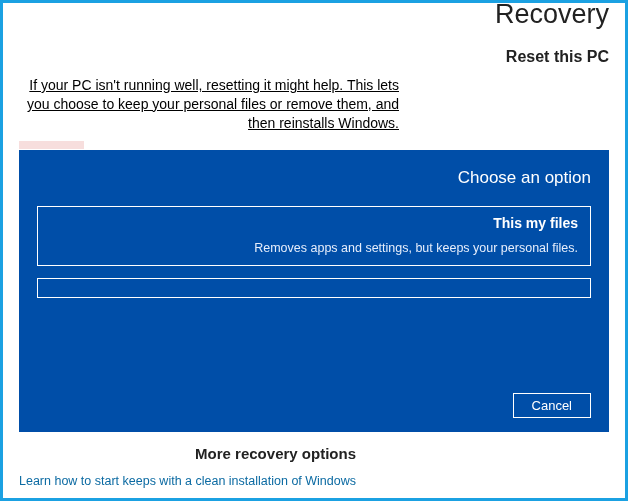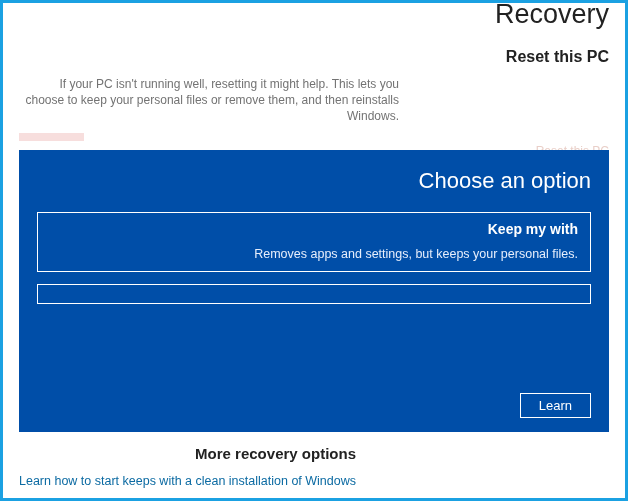--- a/index.html
+++ b/index.html
@@ -26,25 +26,26 @@
       color: #222;
       margin-top: -4px;
     }
     .section-title {
       font-size: 16px;
       font-weight: 600;
       color: #222;
       margin-top: 18px;
     }
     .section-desc {
-      font-size: 12px;
-      color: #737373;
+      font-size: 14px;
+      color: #000000;
       margin-top: 10px;
       line-height: 1.35;
       max-width: 380px;
+      text-decoration: underline;
     }
     .ghost-bar {
       margin-top: 8px;
       height: 8px;
       width: 65px;
       background: #f7dedd;
     }
     .ghost-label {
       margin-top: 3px;
       font-size: 12px;
@@ -54,21 +55,21 @@
       position: absolute;
       left: 16px;
       right: 16px;
       top: 147px;
       background: #004ea8;
       color: #fff;
       padding: 18px 18px 14px 18px;
       height: 282px;
     }
     .modal-title {
-      font-size: 22px;
+      font-size: 17px;
       font-weight: 300;
       color: #fff;
       margin-bottom: 18px;
     }
     .option {
       border: 1px solid #fff;
       padding: 8px 12px 10px 12px;
       margin-bottom: 12px;
       cursor: pointer;
     }
@@ -123,28 +124,28 @@
   <h2 class="section-title">Reset this PC</h2>
   <p class="section-desc">If your PC isn't running well, resetting it might help. This lets you choose to keep your personal files or remove them, and then reinstalls Windows.</p>
   <div class="ghost-bar"></div>
   <div class="ghost-label">Reset this PC</div>
 </div>
 
 <div class="modal">
   <div class="modal-title">Choose an option</div>
 
   <div class="option">
-    <div class="opt-title">Keep my with</div>
+    <div class="opt-title">This my files</div>
     <div class="opt-desc">Removes apps and settings, but keeps your personal files.</div>
   </div>
 
   <div class="option">
   </div>
 
   <div class="modal-footer">
-    <button class="btn-cancel">Learn</button>
+    <button class="btn-cancel">Cancel</button>
   </div>
 </div>
 
 <div class="more-section">
   <div class="more-title">More recovery options</div>
   <div class="more-link">Learn how to start keeps with a clean installation of Windows</div>
 </div>
 
 </body></html>

